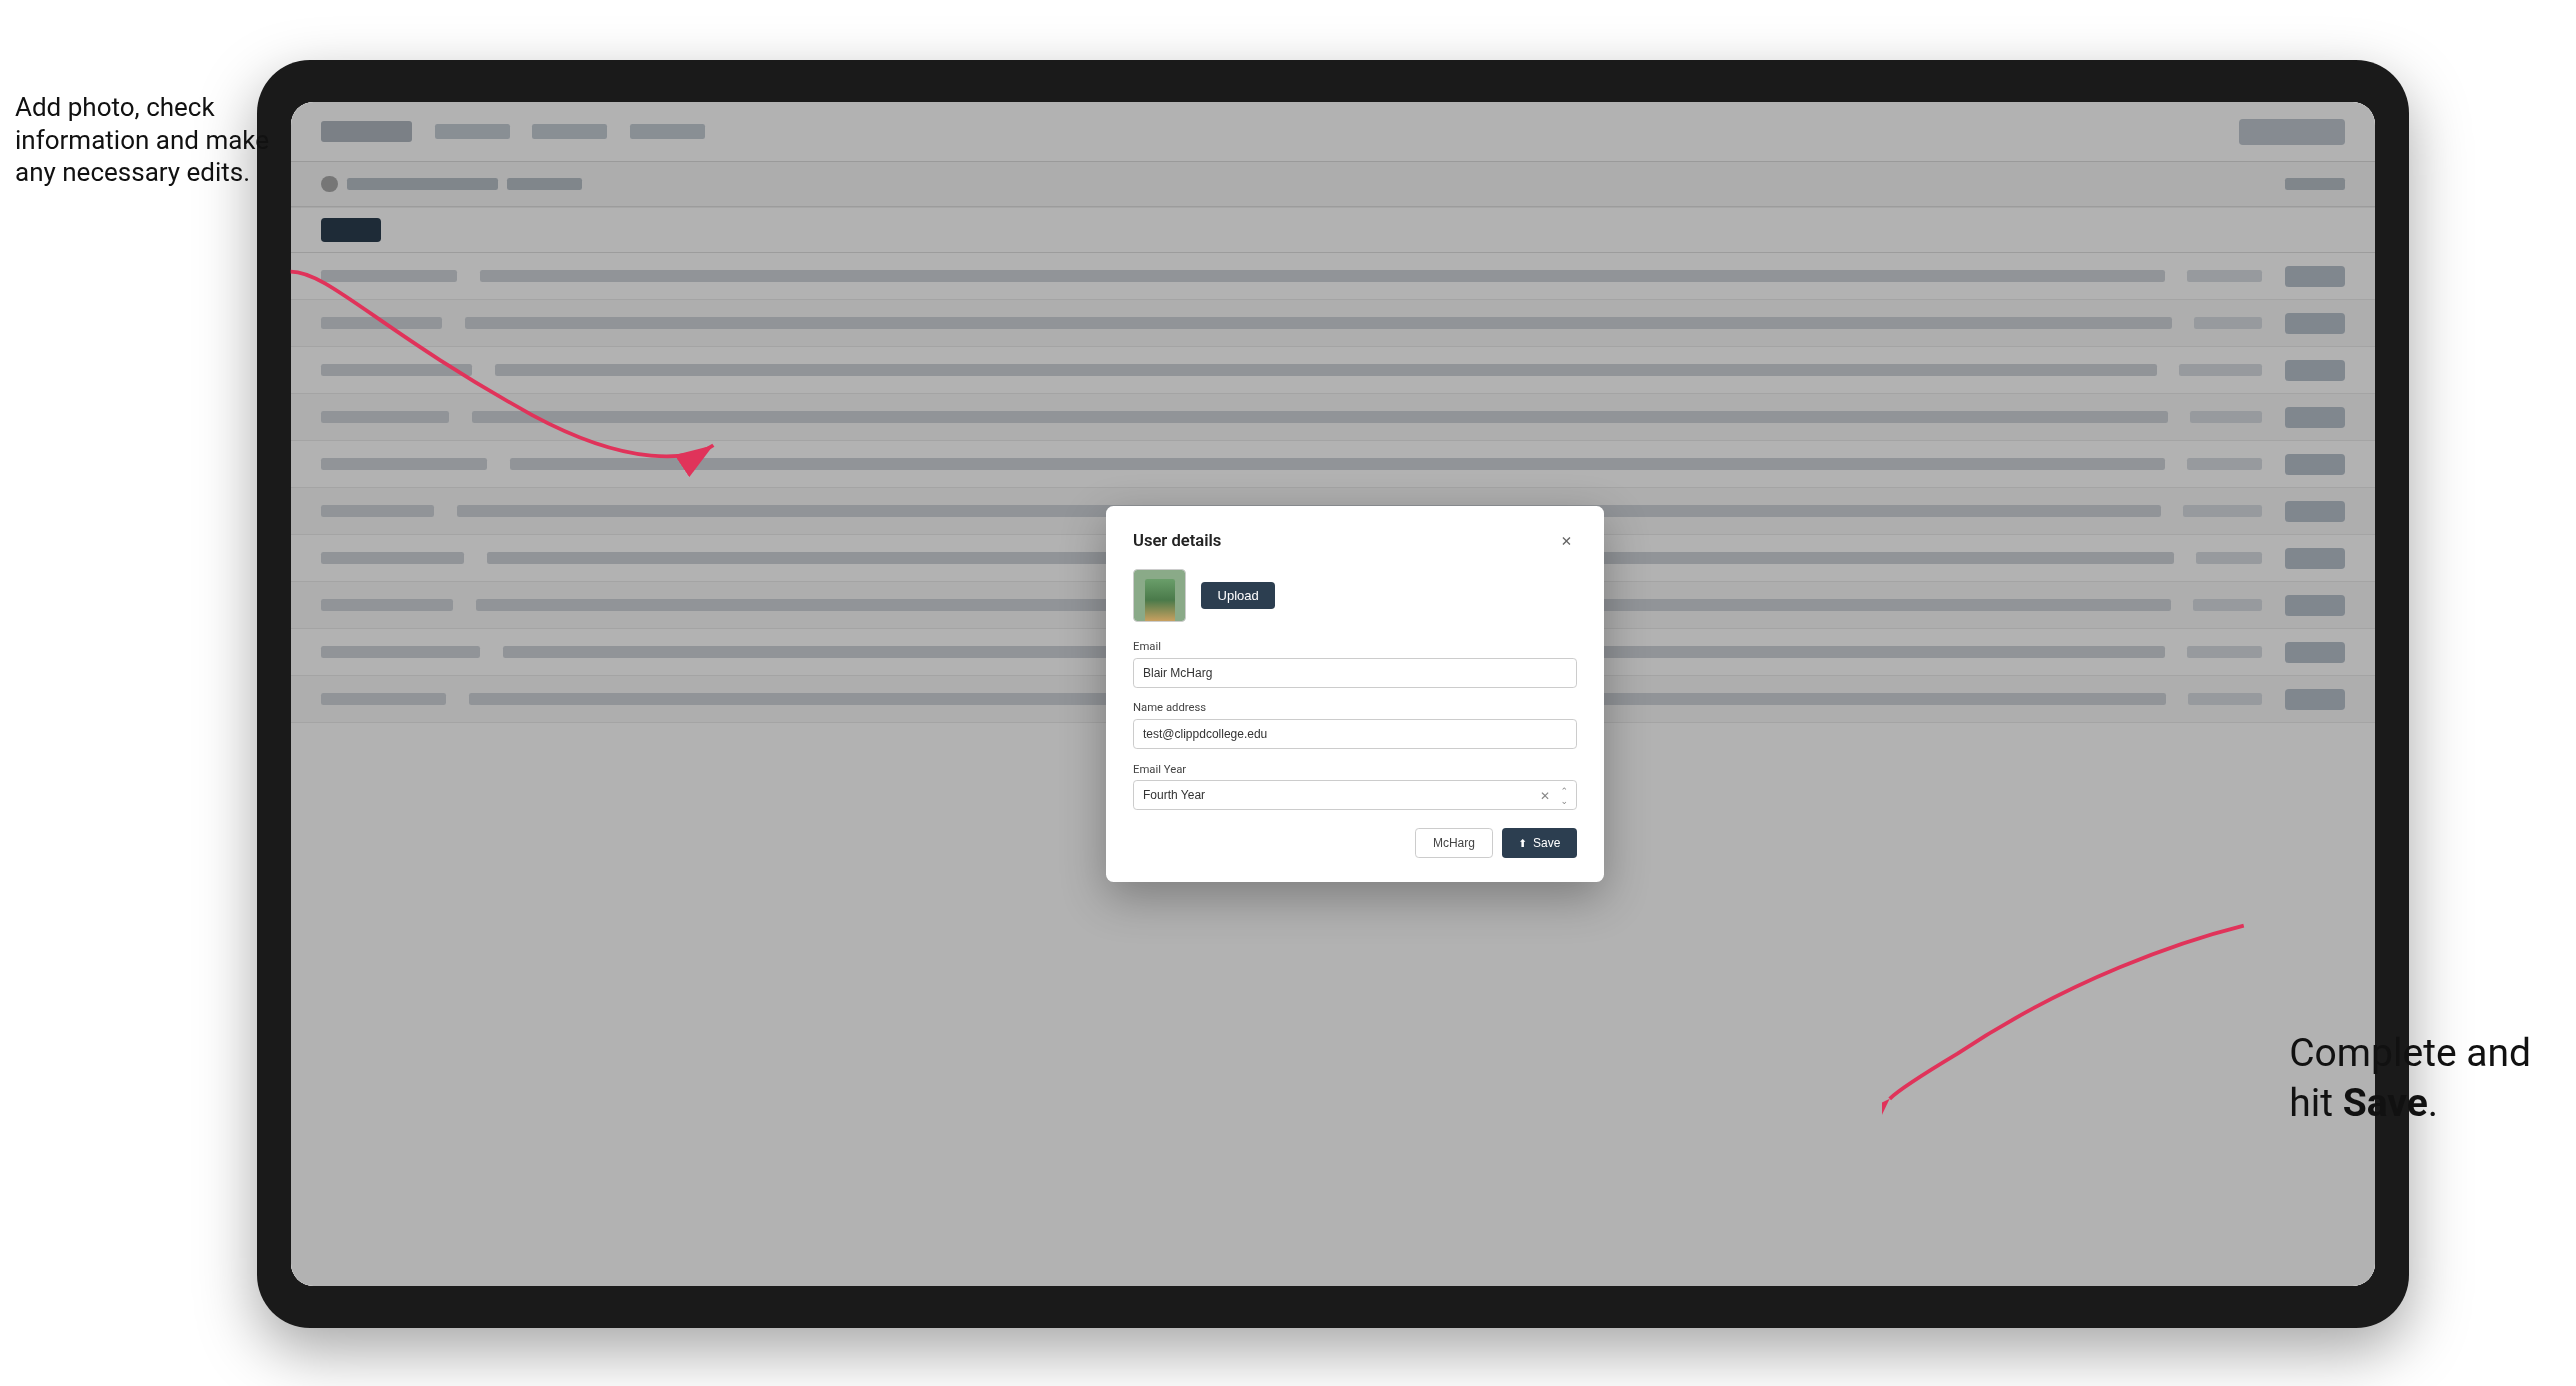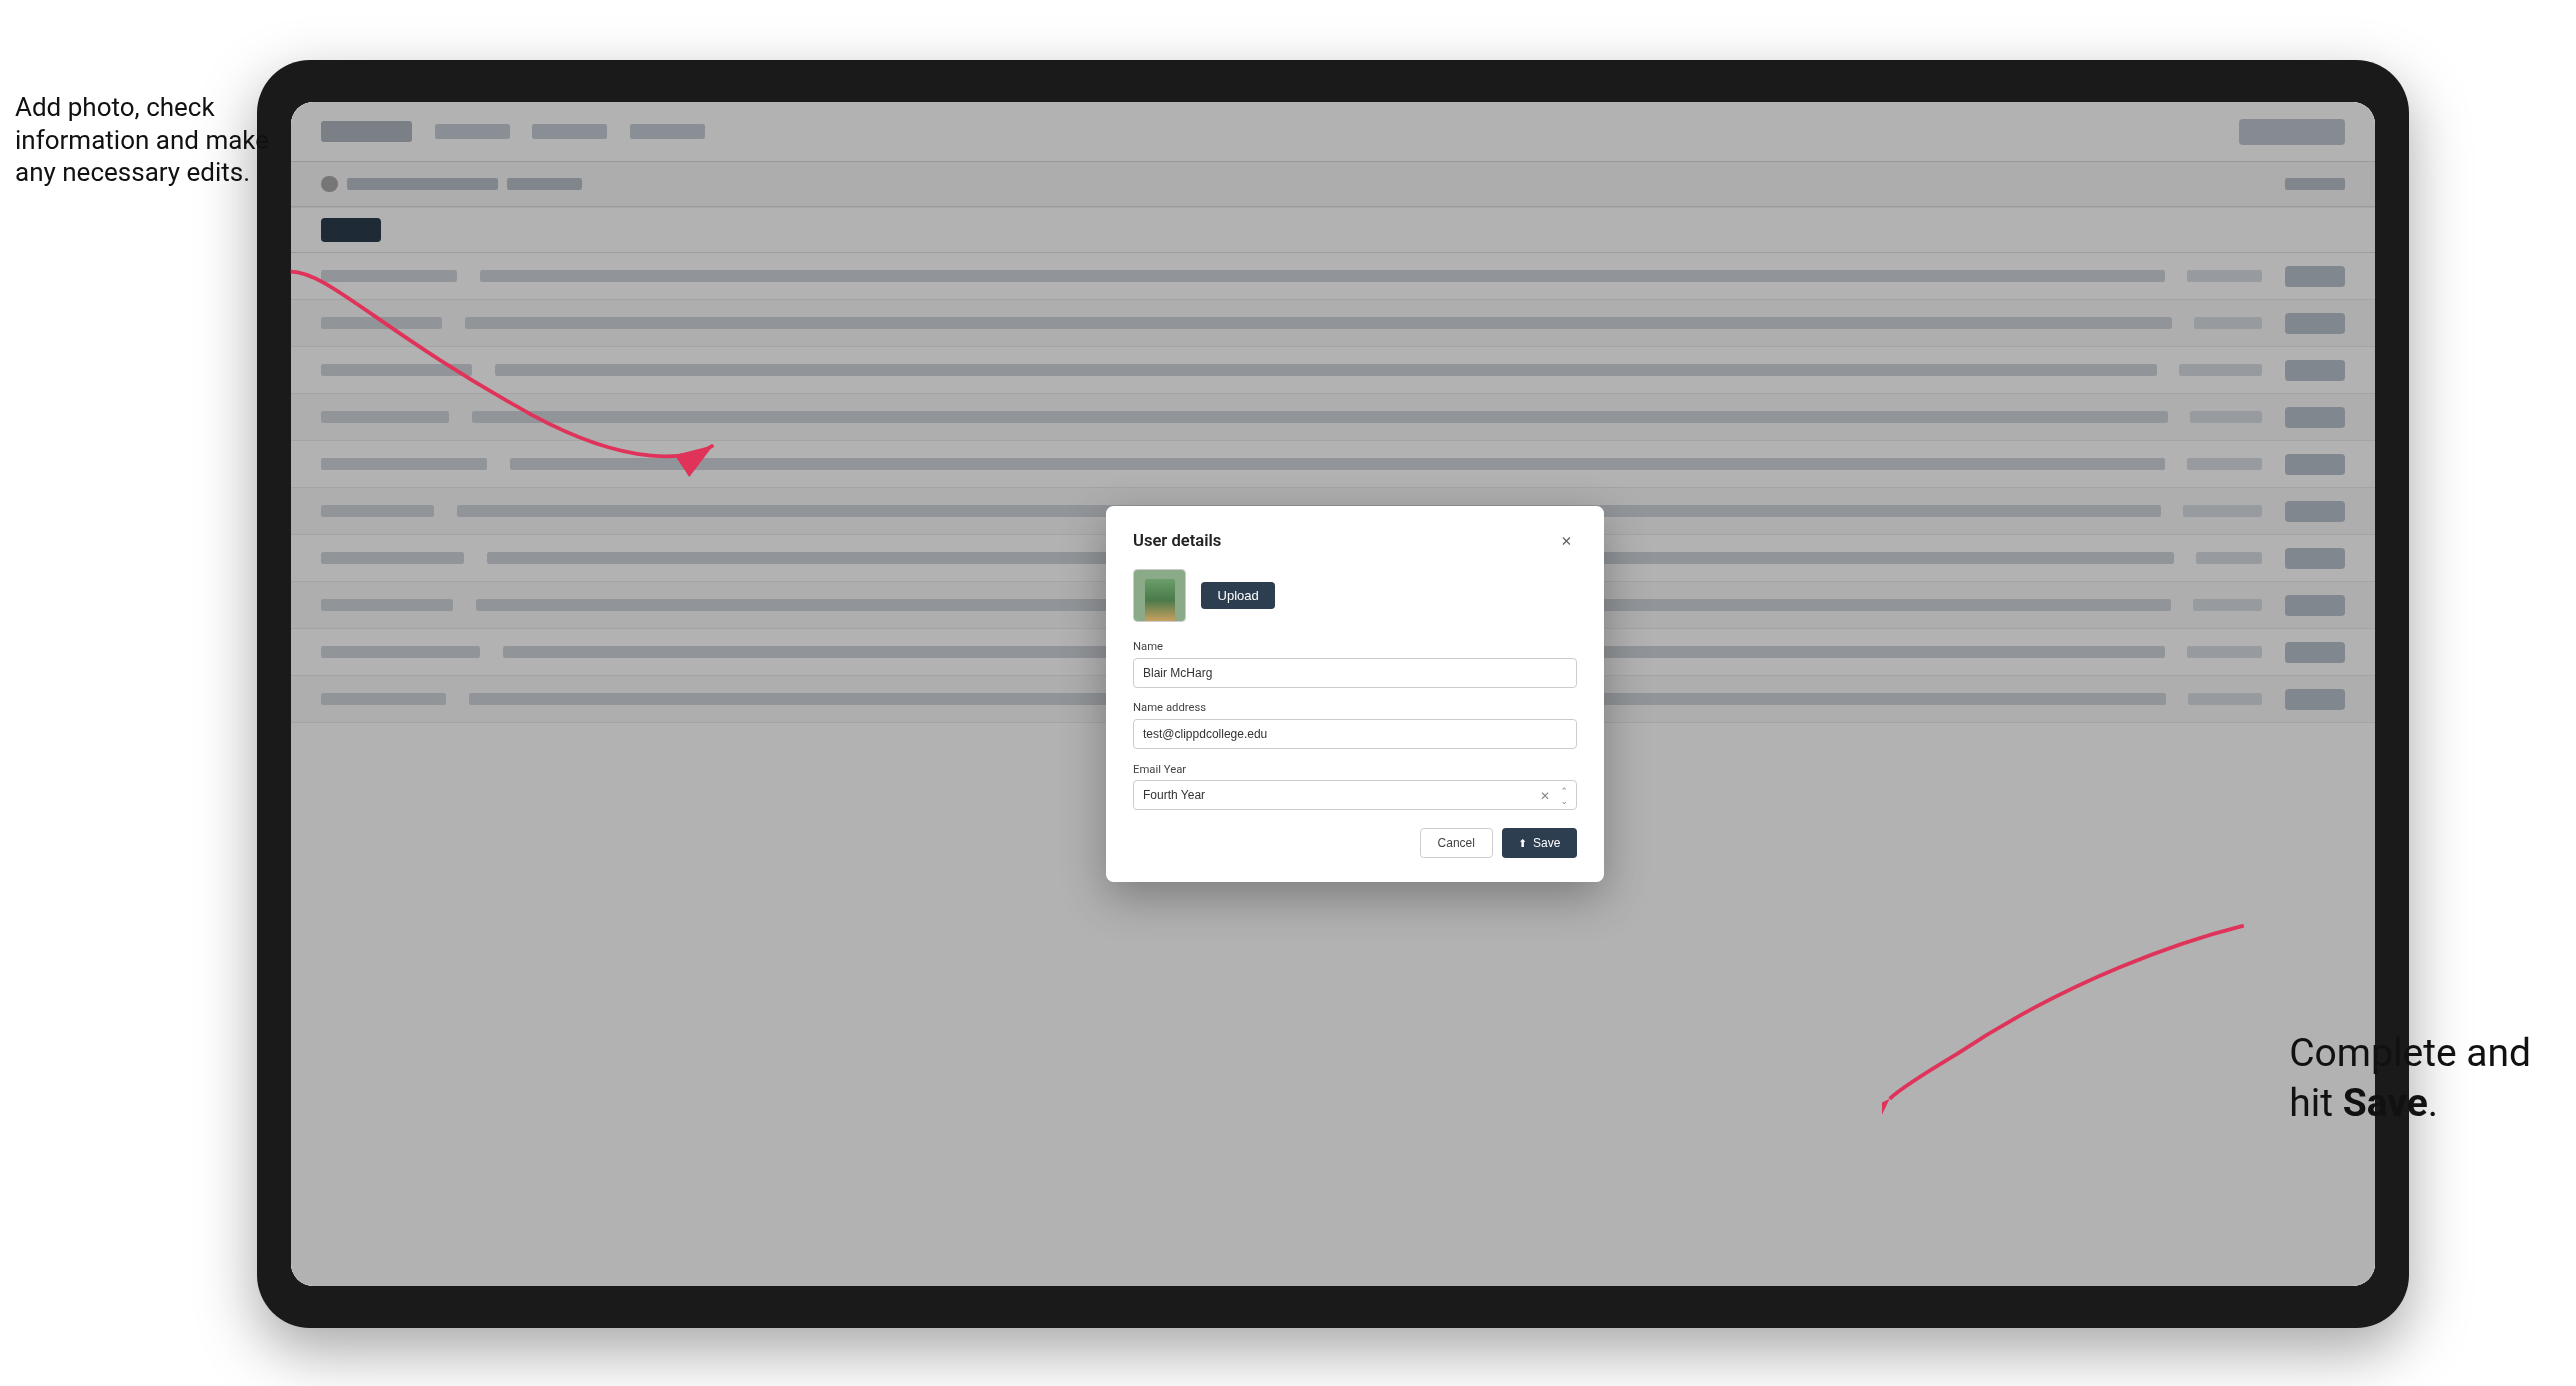--- a/index.html
+++ b/index.html
@@ -554,21 +554,21 @@
         </div>
 
         <div class="photo-section">
           <div class="photo-thumb">
             <div class="photo-figure"></div>
           </div>
           <button class="upload-btn">Upload</button>
         </div>
 
         <div class="form-group">
-          <label class="form-label">Name</label>
+          <label class="form-label">Email</label>
           <input class="form-input" type="text" value="Blair McHarg" style="">
         </div>
 
 
         <div class="form-group">
           <label class="form-label">Name address</label>
           <input class="form-input" type="email" value="test@clippdcollege.edu" style="">
         </div>
 
         <div class="form-group">
@@ -576,21 +576,21 @@
           <div class="select-wrapper">
             <input class="form-input" type="text" value="Fourth Year" readonly="" style="">
             <div class="select-controls">
               <button class="clear-btn">✕</button>
               <button class="chevron-btn">⌃<br style="line-height:0">⌄</button>
             </div>
           </div>
         </div>
 
         <div class="modal-footer">
-          <button class="btn-cancel">Cancel</button>
+          <button class="btn-cancel">McHarg</button>
           <button class="btn-save">
             <span class="save-icon">⬆</span>
             <span>Save</span>
           </button>
         </div>
 
       </div>
     </div>
 
   </div>

